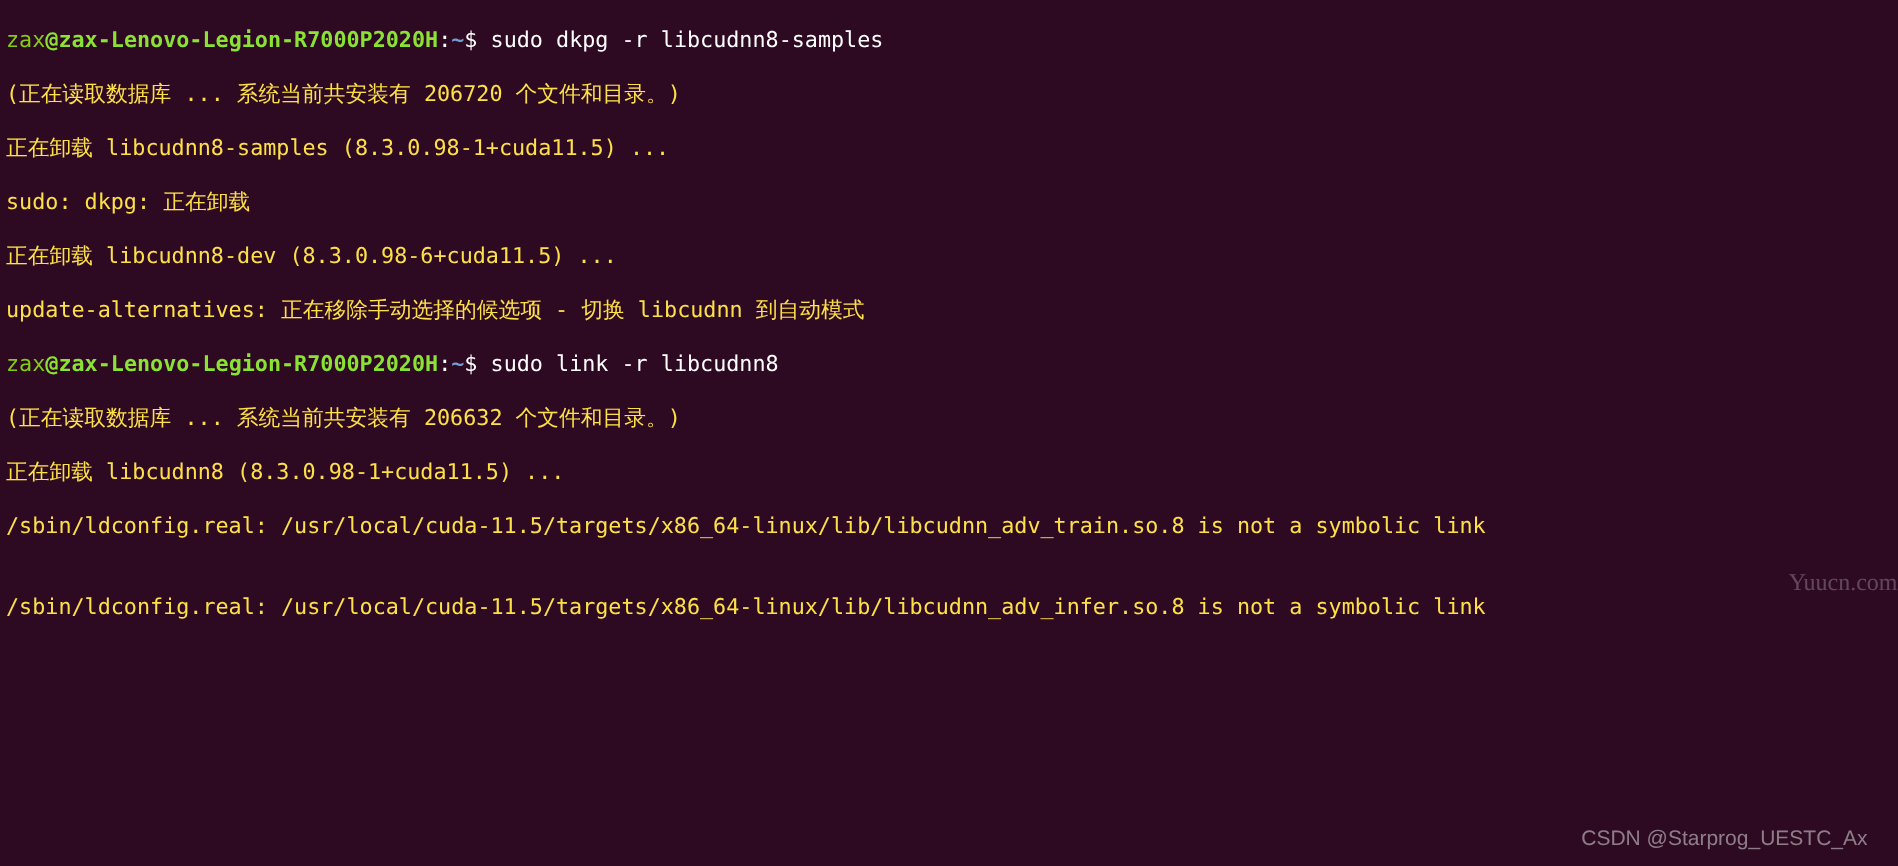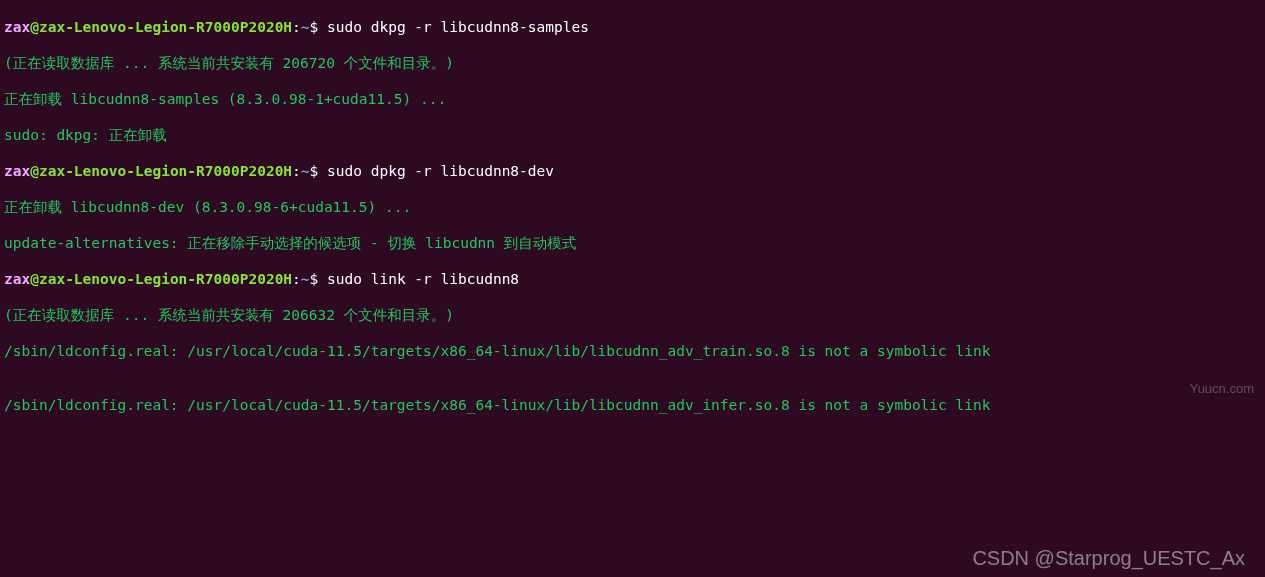--- a/index.html
+++ b/index.html
@@ -12,58 +12,58 @@
     font-size: 14.5px;
     line-height: 18px;
     color: #ffffff;
     overflow: hidden;
   }
   .terminal {
     padding: 0 4px;
     white-space: pre;
   }
   .line { display: block; }
-  .prompt-user { color: #f0abfc; font-weight: bold; }
+  .prompt-user { color: #84cc16; font-weight: normal; }
   .prompt-host { color: #8ae234; font-weight: bold; }
   .prompt-colon { color: #ffffff; }
   .prompt-path { color: #729fcf; font-weight: bold; }
   .cmd { color: #ffffff; }
-  .out { color: #22c55e; }
+  .out { color: #fde047; }
   .watermark-right {
     position: absolute;
-    right: 11px;
+    right: 0;
     top: 380px;
     color: rgba(255,255,255,0.25);
-    font-size: 13px;
-    font-family: Liberation Sans, sans-serif;
+    font-size: 16px;
+    font-family: Liberation Serif, serif;
     pointer-events: none;
   }
   .watermark-bottom {
     position: absolute;
     right: 20px;
     bottom: 10px;
     color: rgba(220,220,220,0.55);
-    font-size: 20px;
+    font-size: 14px;
     font-family: sans-serif;
     pointer-events: none;
   }
 </style>
 </head>
 <body>
 
 <div class="terminal">
 <span class="line"><span class="prompt-user">zax</span><span class="prompt-host">@</span><span class="prompt-host">zax-Lenovo-Legion-R7000P2020H</span><span class="prompt-colon">:</span><span class="prompt-path">~</span><span class="cmd">$</span><span class="cmd"> </span><span class="cmd">sudo dkpg -r libcudnn8-samples</span></span>
 <span class="line out">(正在读取数据库 ... 系统当前共安装有 206720 个文件和目录。)</span>
 <span class="line out">正在卸载 libcudnn8-samples (8.3.0.98-1+cuda11.5) ...</span>
 <span class="line out">sudo: dkpg: 正在卸载</span>
-<span class="line"><span class="prompt-user">zax</span><span class="prompt-host">@</span><span class="prompt-host">zax-Lenovo-Legion-R7000P2020H</span><span class="prompt-colon">:</span><span class="prompt-path">~</span><span class="cmd">$</span><span class="cmd"> </span><span class="cmd">sudo dpkg -r libcudnn8-dev</span></span>
 <span class="line out">正在卸载 libcudnn8-dev (8.3.0.98-6+cuda11.5) ...</span>
 <span class="line out">update-alternatives: 正在移除手动选择的候选项 - 切换 libcudnn 到自动模式</span>
 <span class="line"><span class="prompt-user">zax</span><span class="prompt-host">@</span><span class="prompt-host">zax-Lenovo-Legion-R7000P2020H</span><span class="prompt-colon">:</span><span class="prompt-path">~</span><span class="cmd">$</span><span class="cmd"> </span><span class="cmd">sudo link -r libcudnn8</span></span>
 <span class="line out">(正在读取数据库 ... 系统当前共安装有 206632 个文件和目录。)</span>
+<span class="line out">正在卸载 libcudnn8 (8.3.0.98-1+cuda11.5) ...</span>
 <span class="line out">/sbin/ldconfig.real: /usr/local/cuda-11.5/targets/x86_64-linux/lib/libcudnn_adv_train.so.8 is not a symbolic link</span>
 <span class="line out"></span>
 <span class="line out">/sbin/ldconfig.real: /usr/local/cuda-11.5/targets/x86_64-linux/lib/libcudnn_adv_infer.so.8 is not a symbolic link</span>
 <span class="line out"></span>
 
 <span class="line out"></span>
 
 <span class="line out"></span>
 
 <span class="line out"></span>

